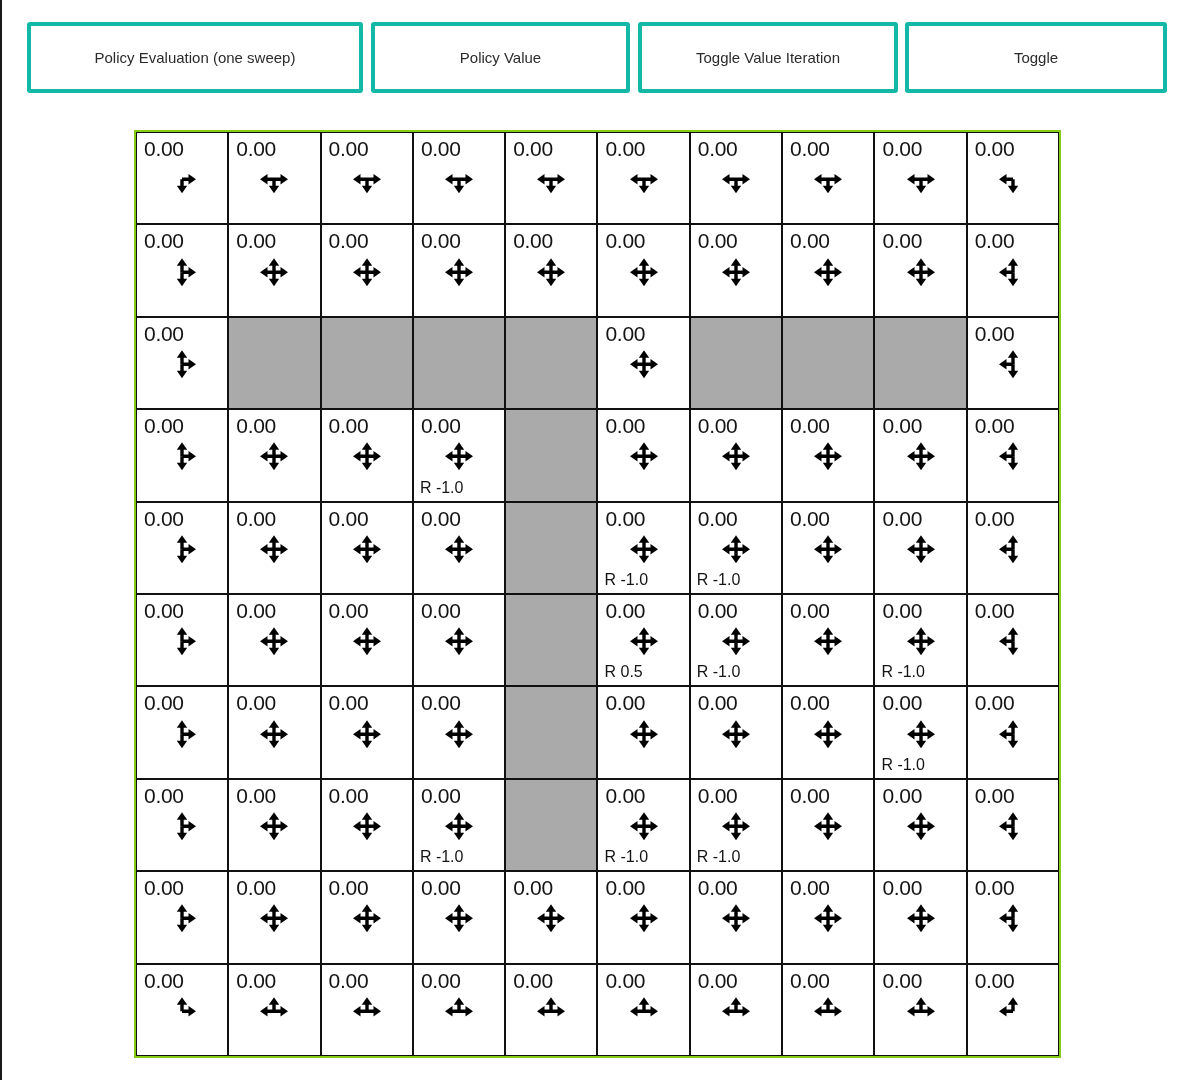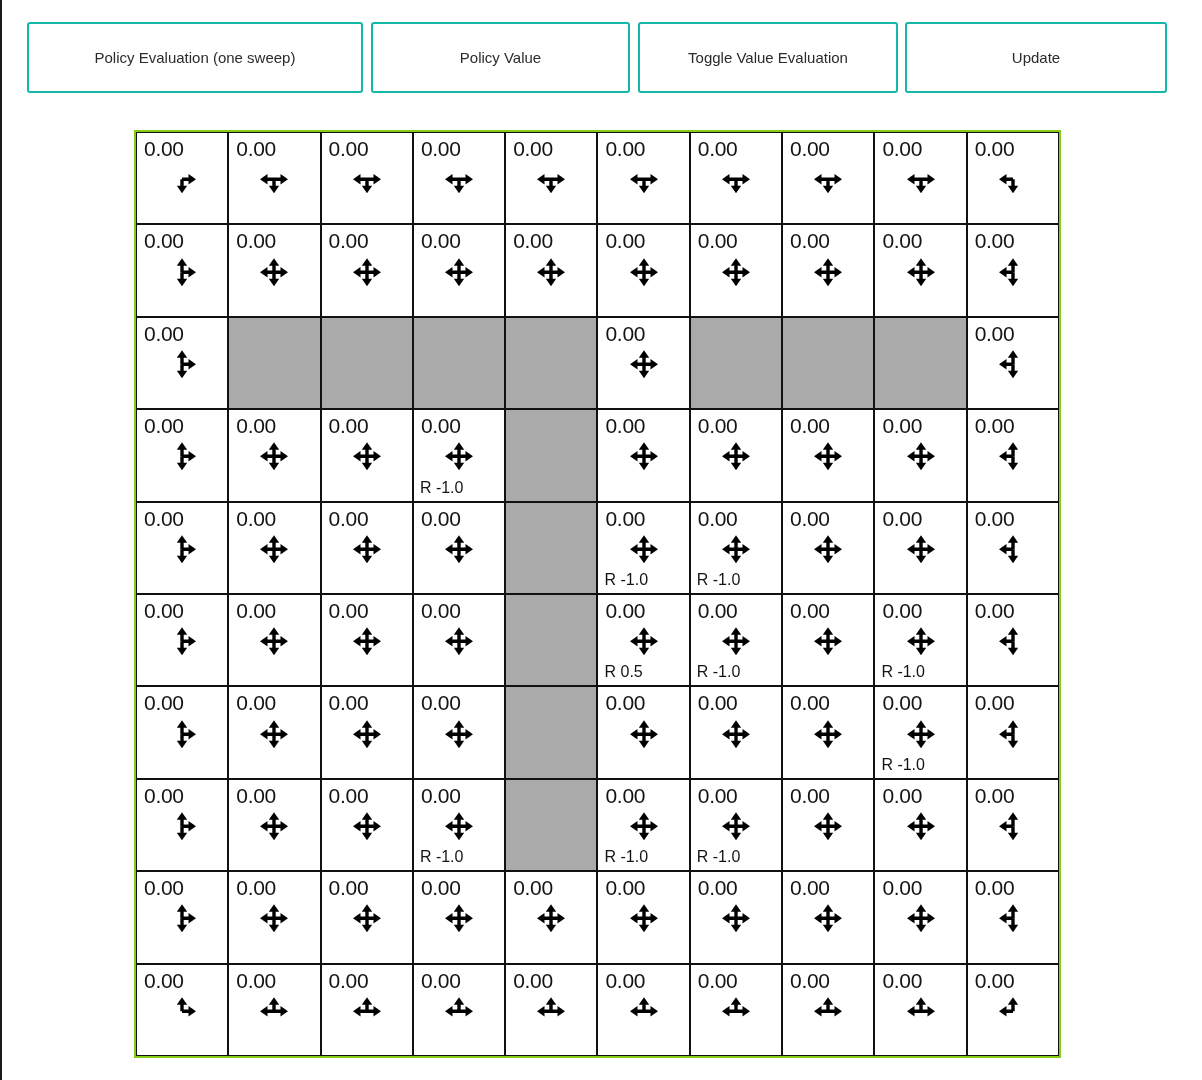--- a/index.html
+++ b/index.html
@@ -14,21 +14,21 @@
   .page-edge {
     position: absolute; left: 0; top: 0;
     width: 2px; height: 1080px;
     background: #1a1a1a;
   }
   
   .toolbar { position: absolute; left: 0; top: 0; width: 1202px; height: 110px; }
   .btn {
     position: absolute; top: 22px; height: 71px;
     background: #ffffff;
-    border: 2px solid #14b8a6;
+    border: 4px solid #14b8a6;
     border-radius: 3px;
     font-family: "Liberation Sans", sans-serif;
     font-size: 15px;
     color: #2b2b2b;
     display: flex; align-items: center; justify-content: center;
     cursor: pointer;
     padding: 0;
   }
   .btn-0 { left: 27px;  width: 336px; }
   .btn-1 { left: 371px; width: 259px; }
@@ -69,22 +69,22 @@
   }
 </style>
 </head>
 <body>
 
 <div class="page-edge"></div>
 
 <div class="toolbar">
   <button class="btn btn-0">Policy Evaluation (one sweep)</button>
   <button class="btn btn-1">Policy Value</button>
-  <button class="btn btn-2">Toggle Value Evaluation</button>
-  <button class="btn btn-3">Update</button>
+  <button class="btn btn-2">Toggle Value Iteration</button>
+  <button class="btn btn-3">Toggle</button>
 </div>
 
 <div class="grid" id="grid">
     <div class="cell">
       <span class="val">0.00</span>
       <svg viewBox="-22 -22 44 44" width="44" height="44" class="arrows">
         <line x1="0" y1="0" x2="8" y2="0" stroke="#000000" stroke-width="3.4"></line>
         <polygon points="14,0 6.5,5.2 6.5,-5.2" fill="#000000"></polygon>
         <line x1="0" y1="0" x2="0" y2="8" stroke="#000000" stroke-width="3.4"></line>
         <polygon points="0,14 -5.2,6.5 5.2,6.5" fill="#000000"></polygon>

